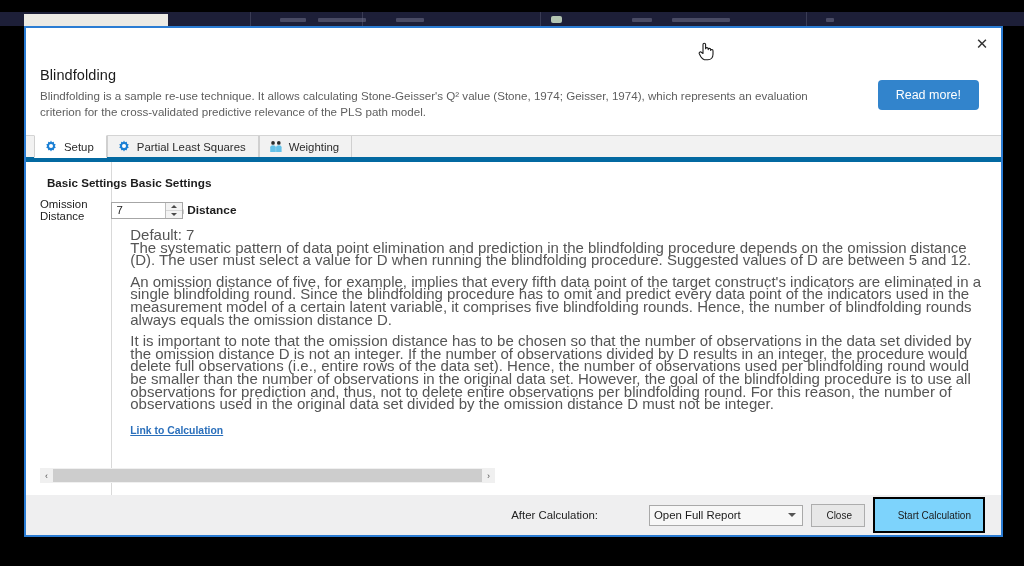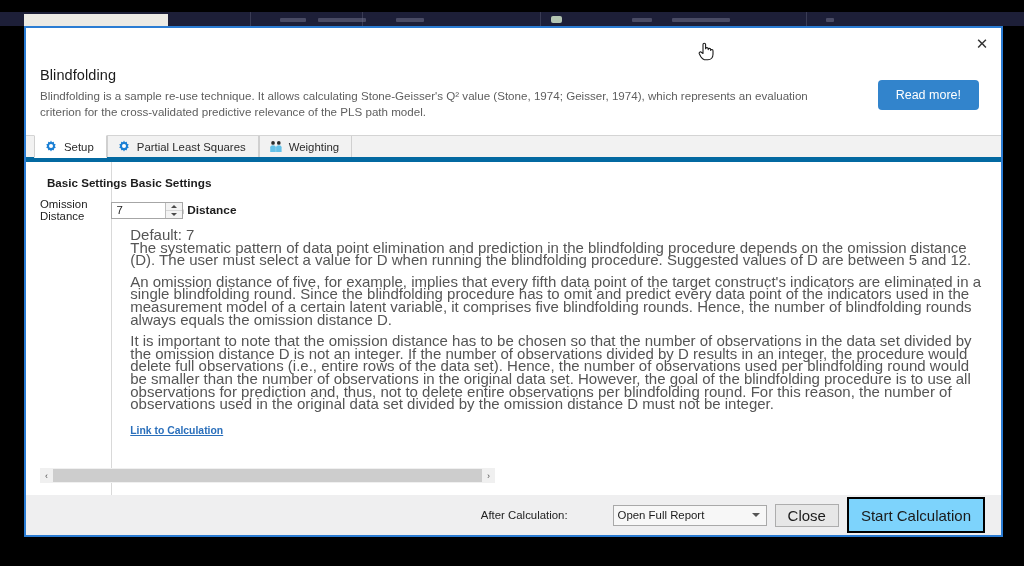--- a/index.html
+++ b/index.html
@@ -276,21 +276,21 @@
     position: relative;
     height: 40px;
     background: #efeff0;
     display: flex;
     align-items: center;
     justify-content: flex-end;
     gap: 8px;
     padding-right: 16px;
     box-sizing: border-box;
   }
-  .after-label { font-size: 11.4px; color: #222; margin-right: 2px; }
+  .after-label { font-size: 11.4px; color: #222; margin-right: 8px; }
   .after-select {
     width: 154px; height: 21px;
     border: 1px solid #a9a9a9;
     background: #f7f7f7;
     font-size: 11.4px;
     font-family: "Liberation Sans", sans-serif;
     color: #1b1b1b;
     padding: 0 4px;
     box-sizing: border-box;
     appearance: none;
@@ -305,21 +305,21 @@
     border-left: 4px solid transparent;
     border-right: 4px solid transparent;
     border-top: 4px solid #555;
     pointer-events: none;
   }
   .btn {
     height: 23px;
     min-width: 54px;
     border: 1px solid #adadad;
     background: #e7e7e7;
-    font-size: 15px;
+    font-size: 10px;
     font-family: "Liberation Sans", sans-serif;
     color: #1b1b1b;
     cursor: pointer;
     padding: 0 12px;
     text-align: right;
   }
   .btn.primary {
     border: 2px solid #000000;
     background: #7dd3fc;
     min-width: 112px;

